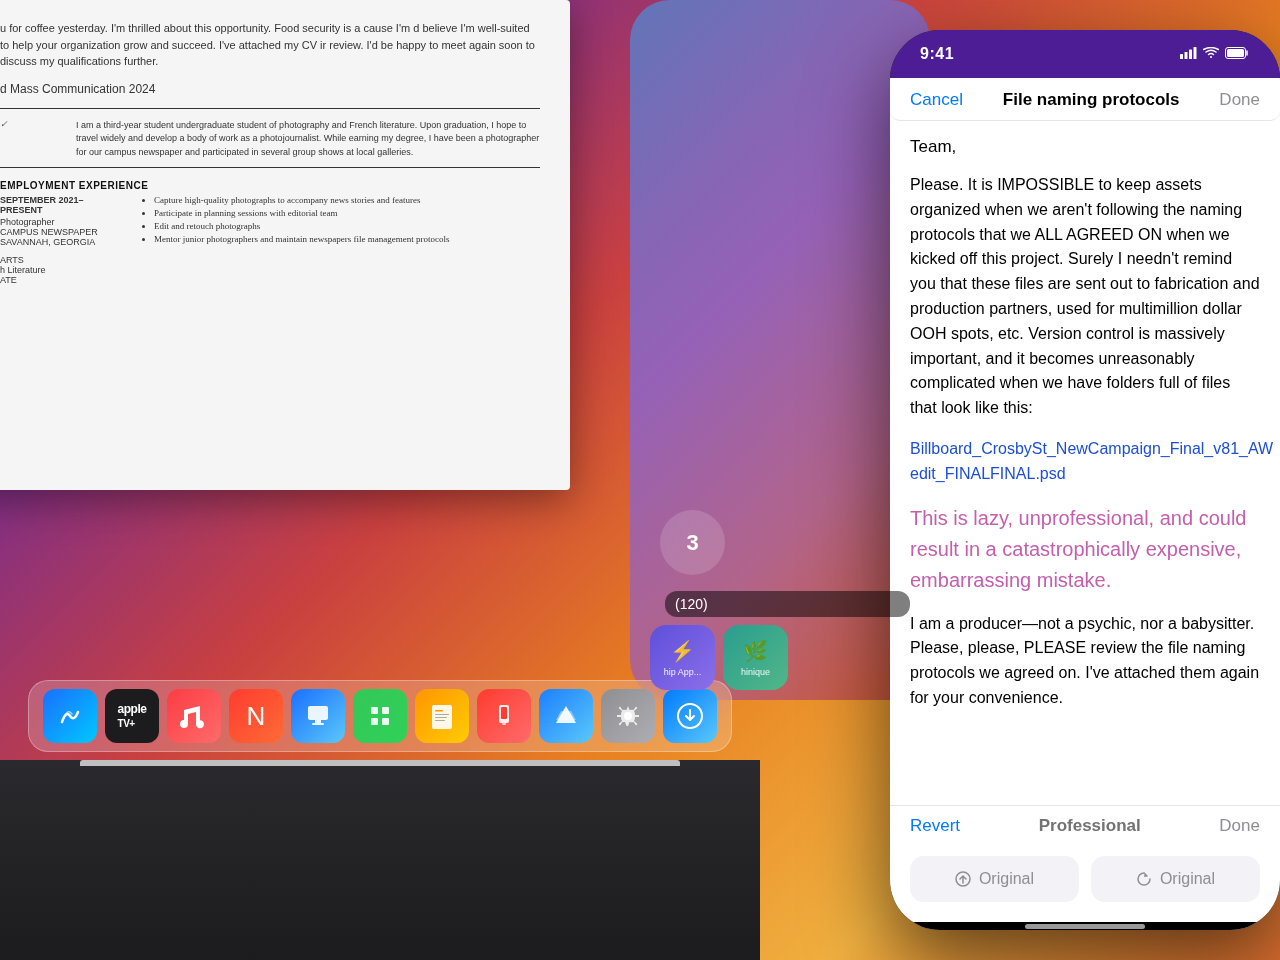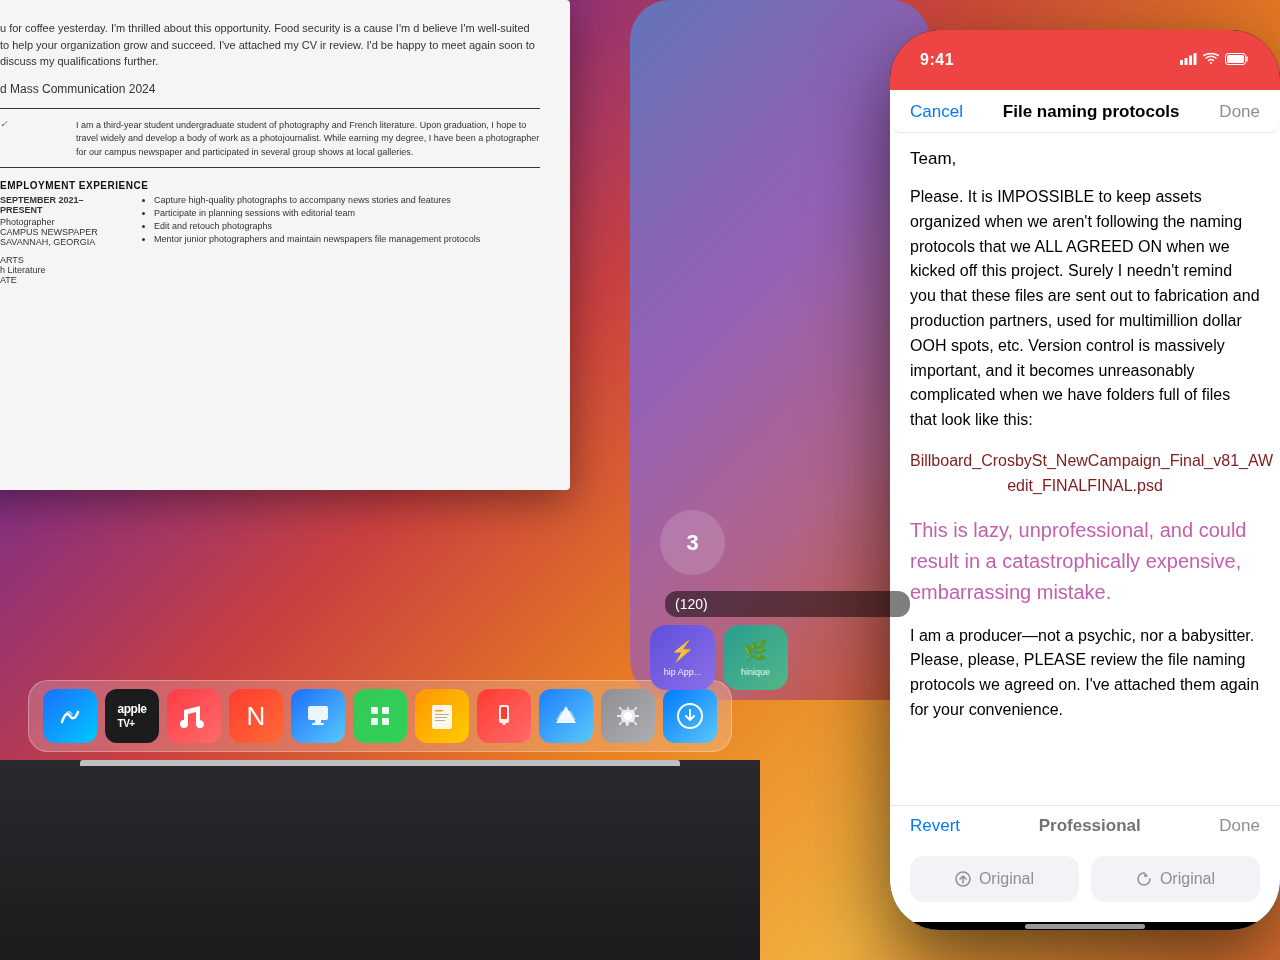--- a/index.html
+++ b/index.html
@@ -76,20 +76,21 @@
 
     .doc-bullet-list {
       list-style: disc;
       padding-left: 14px;
     }
 
     .doc-bullet-list li {
       margin-bottom: 3px;
       font-size: 9px;
       color: #333;
+      font-family: Liberation Serif, serif;
     }
 
     .doc-bio-section {
       display: flex;
       gap: 16px;
       margin-top: 10px;
     }
 
     .doc-bio-label {
       font-size: 9px;
@@ -170,22 +171,22 @@
       height: 900px;
       background: #1c1c1e;
       border-radius: 50px;
       box-shadow: 0 30px 80px rgba(0,0,0,0.6), inset 0 0 0 2px #3a3a3c;
       overflow: hidden;
       display: flex;
       flex-direction: column;
     }
 
     .iphone-notch-area {
-      background: #ef4444;
-      height: 60px;
+      background: #4c1d95;
+      height: 48px;
       display: flex;
       align-items: center;
       justify-content: space-between;
       padding: 0 30px;
       border-radius: 48px 48px 0 0;
       flex-shrink: 0;
     }
 
     .iphone-time {
       font-size: 16px;
@@ -253,24 +254,23 @@
 
     .email-paragraph {
       font-size: 16px;
       color: #000;
       line-height: 1.55;
       margin-bottom: 16px;
     }
 
     .email-file-link {
       font-size: 16px;
-      color: #7f1d1d;
+      color: #1d4ed8;
       line-height: 1.55;
       margin-bottom: 16px;
-      text-align: center;
     }
 
     .email-warning {
       font-size: 20px;
       color: #c45fad;
       line-height: 1.55;
       margin-bottom: 16px;
     }
 
     .email-closing {

